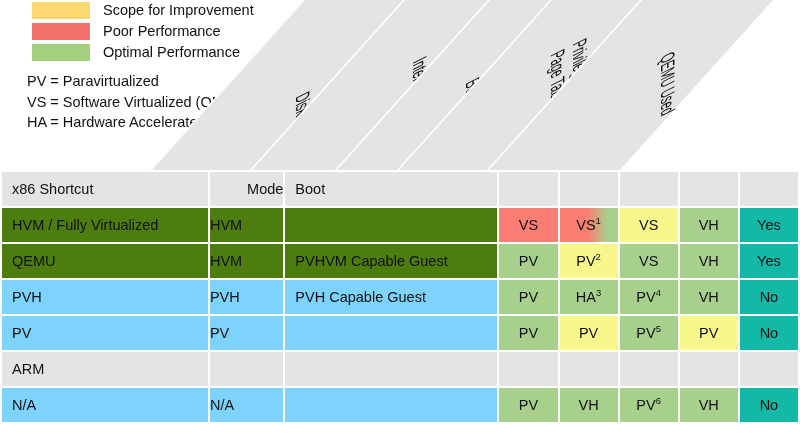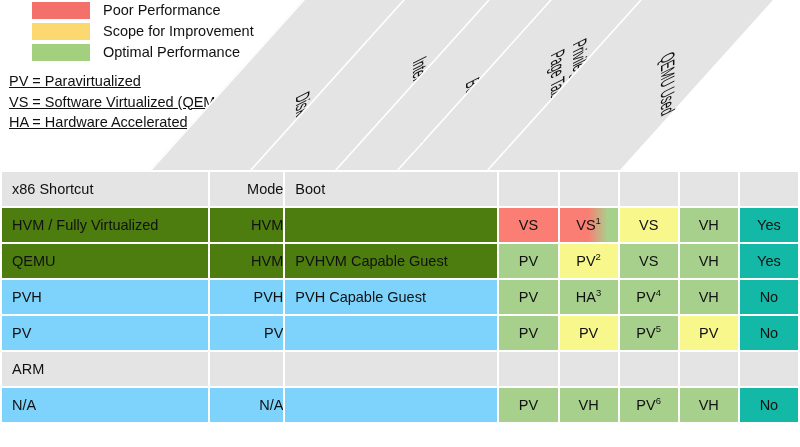--- a/index.html
+++ b/index.html
@@ -38,24 +38,23 @@
   .legend-label {
     margin-left: 13px;
     font-size: 14.5px;
     line-height: 1;
     white-space: nowrap;
   }
 
   
   #abbrevs {
     position: absolute;
-    left: 9px;
+    left: 27px;
     top: 71px;
     width: 320px;
-    text-decoration: underline;
   }
   .abbrev-line {
     font-size: 14.5px;
     line-height: 20.5px;
     white-space: nowrap;
   }
 
   
   #banners {
     position: absolute;
@@ -99,21 +98,21 @@
   #matrix td, #matrix th {
     padding: 0;
     margin: 0;
     font-weight: normal;
     font-size: 14.5px;
     height: 34px;
     vertical-align: middle;
     overflow: hidden;
   }
   .c-label  { width: 202px; }
-  .c-mode   { width: 72px;  text-align: right; }
+  .c-mode   { width: 72px;  text-align: left; }
   .c-with   { width: 208px; }
   .c-cell   { width: 57px;  text-align: center; }
 
   .pad-l { padding-left: 10px !important; }
 
   
   tr.hdr td {
     background: #E4E4E4;
     font-weight: bold;
     font-size: 16px;
@@ -144,26 +143,26 @@
     font-size: 9.5px;
     vertical-align: super;
     line-height: 0;
   }
 </style>
 </head>
 <body>
 
 <div id="legend">
   <div class="legend-row">
+    <div class="legend-swatch" style="background: rgb(252, 216, 112);"></div>
+    <div class="legend-label">Scope for Improvement</div>
+  </div>
+  <div class="legend-row">
     <div class="legend-swatch" style="background: rgb(244, 112, 106);"></div>
     <div class="legend-label">Poor Performance</div>
-  </div>
-  <div class="legend-row">
-    <div class="legend-swatch" style="background: rgb(252, 216, 112);"></div>
-    <div class="legend-label">Scope for Improvement</div>
   </div>
   <div class="legend-row">
     <div class="legend-swatch" style="background: rgb(163, 208, 127);"></div>
     <div class="legend-label">Optimal Performance</div>
   </div>
 </div>
 
 <div id="abbrevs">
   <div class="abbrev-line">PV = Paravirtualized</div>
   <div class="abbrev-line">VS = Software Virtualized (QEMU)</div>

